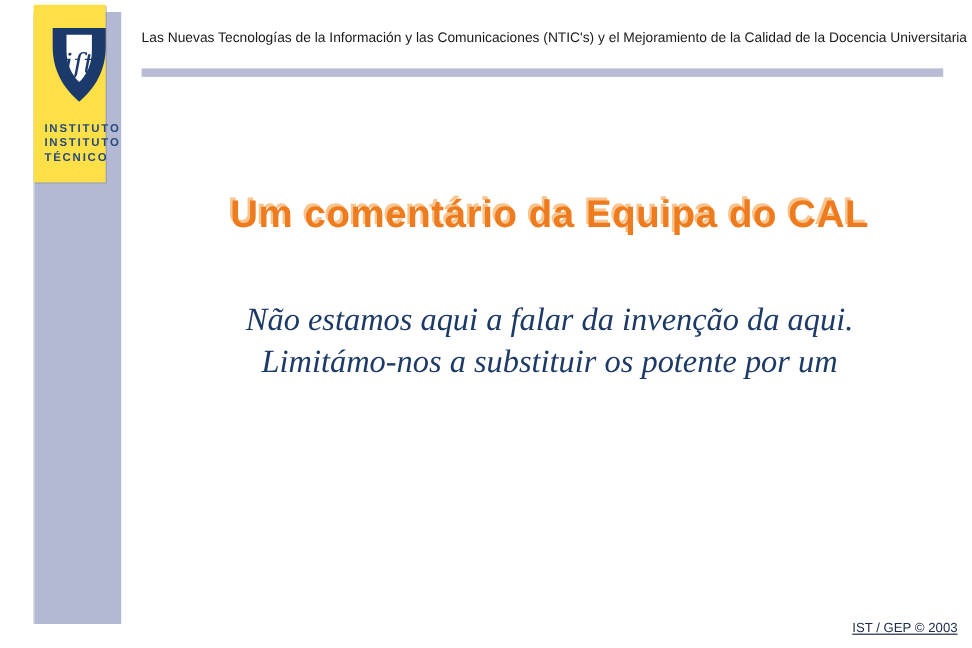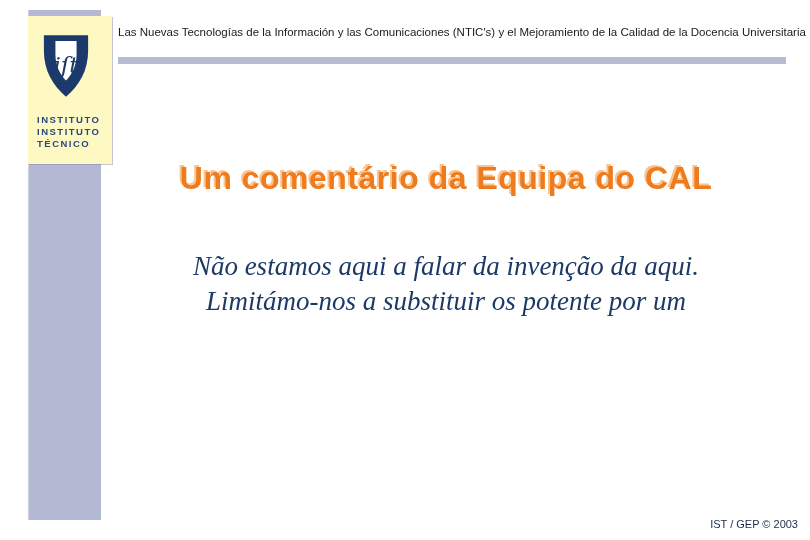--- a/index.html
+++ b/index.html
@@ -10,22 +10,22 @@
   }
   .slide{position:absolute;inset:0;background:#ffffff;}
 
   
   .sidebar-col{
     position:absolute;left:28px;top:10px;width:72px;height:510px;
     background:#b4b9d3;
     border-left:1px solid #cdd2e2;
   }
   .logo-box{
-    position:absolute;left:28px;top:16px;width:84px;height:148px;
-    background:#fef9c3;
+    position:absolute;left:28px;top:4px;width:60px;height:148px;
+    background:#fde047;
     box-shadow:1px 1px 0 rgba(120,128,160,0.45);
   }
   .shield-wrap{
     position:absolute;left:13px;top:17px;width:50px;height:66px;
   }
   .inst-lines{
     position:absolute;left:9px;top:98px;width:66px;
     color:#27497c;font-size:9.5px;font-weight:bold;letter-spacing:1.5px;
     line-height:12px;
   }
@@ -35,42 +35,42 @@
     position:absolute;left:118px;top:26px;width:680px;
     font-size:11.5px;color:#1a1a1a;white-space:nowrap;
   }
   .header-rule{
     position:absolute;left:118px;top:57px;width:668px;height:7px;
     background:#b7bbd4;
   }
 
   
   .content{
-    position:absolute;left:98px;top:0;width:696px;height:464px;
+    position:absolute;left:110px;top:0;width:696px;height:464px;
   }
   .slide-title{
     position:absolute;left:0;top:160px;width:100%;
     margin:0;text-align:center;
     font-size:32px;font-weight:bold;color:#ee7c1f;
     text-shadow:-2px -2px 0 #f9c48e;
     font-family:"Liberation Sans", sans-serif;
     letter-spacing:0.5px;
   }
   .quote{
     position:absolute;left:0;top:249px;width:100%;
     margin:0;text-align:center;
     font-family:"Liberation Serif", serif;
     font-style:italic;
     font-size:27px;line-height:35px;color:#1d3a66;
   }
 
   
   .footer-credit{
     position:absolute;right:12px;top:518px;
-    font-size:11px;color:#1c2b4a;
+    font-size:11px;color:#1c2b4a;text-decoration:underline;
   }
 </style>
 </head>
 <body>
 
 <div class="slide">
 
   <div class="sidebar-col"></div>
 
   <div class="logo-box">

